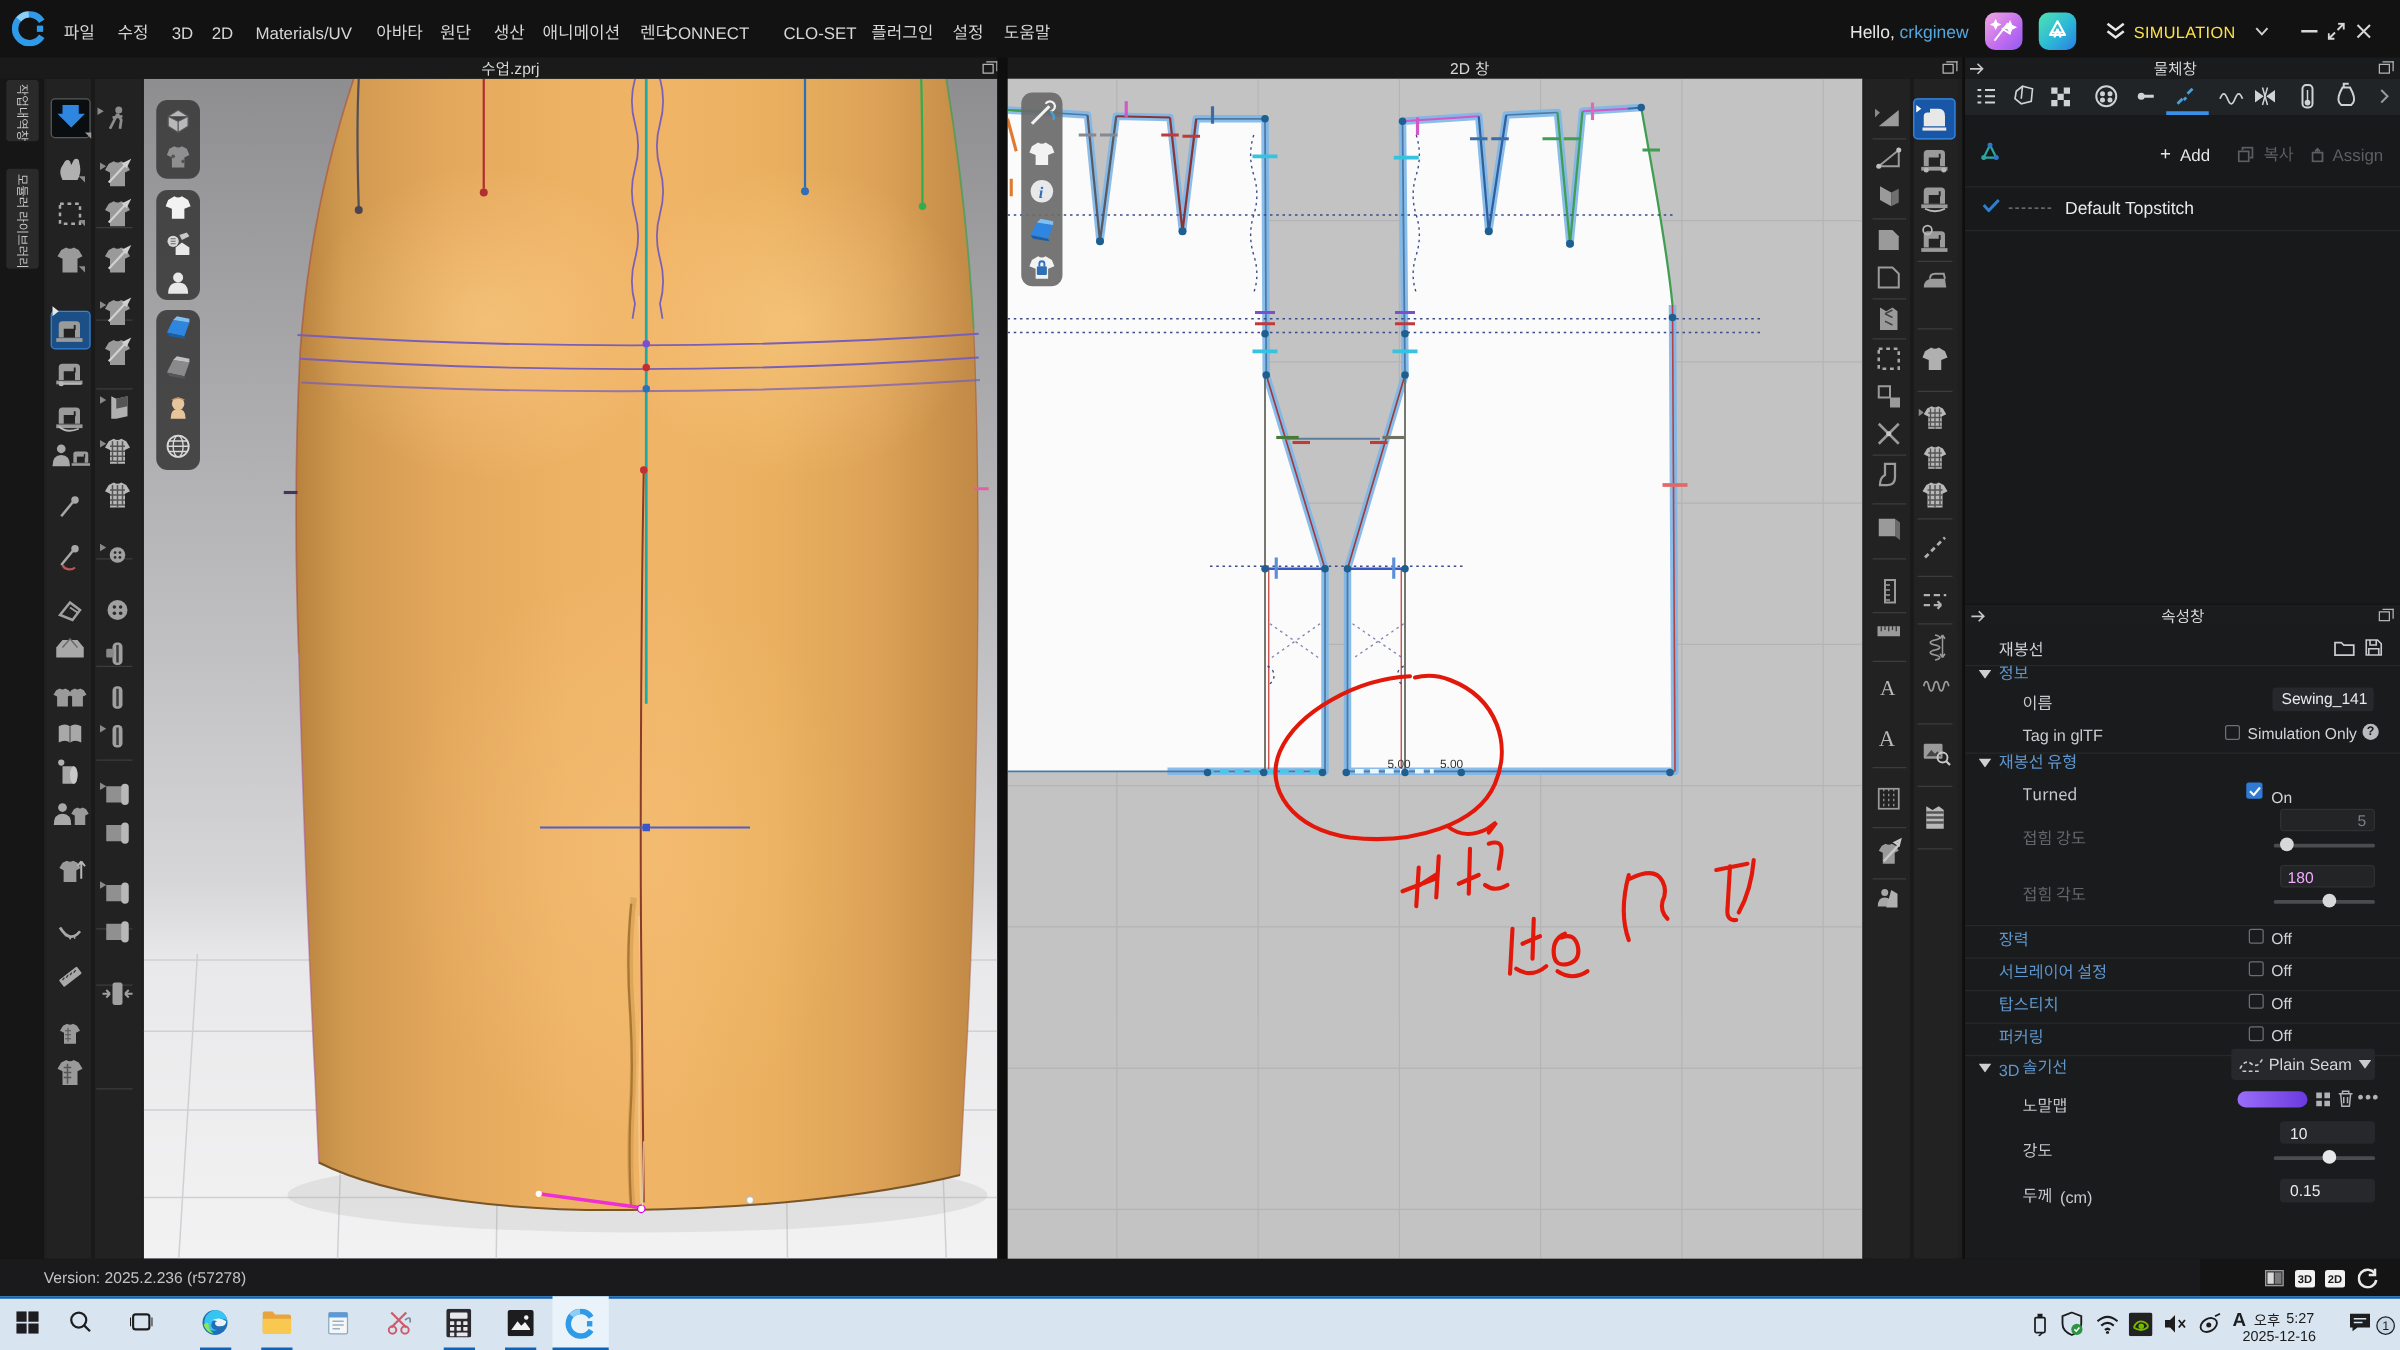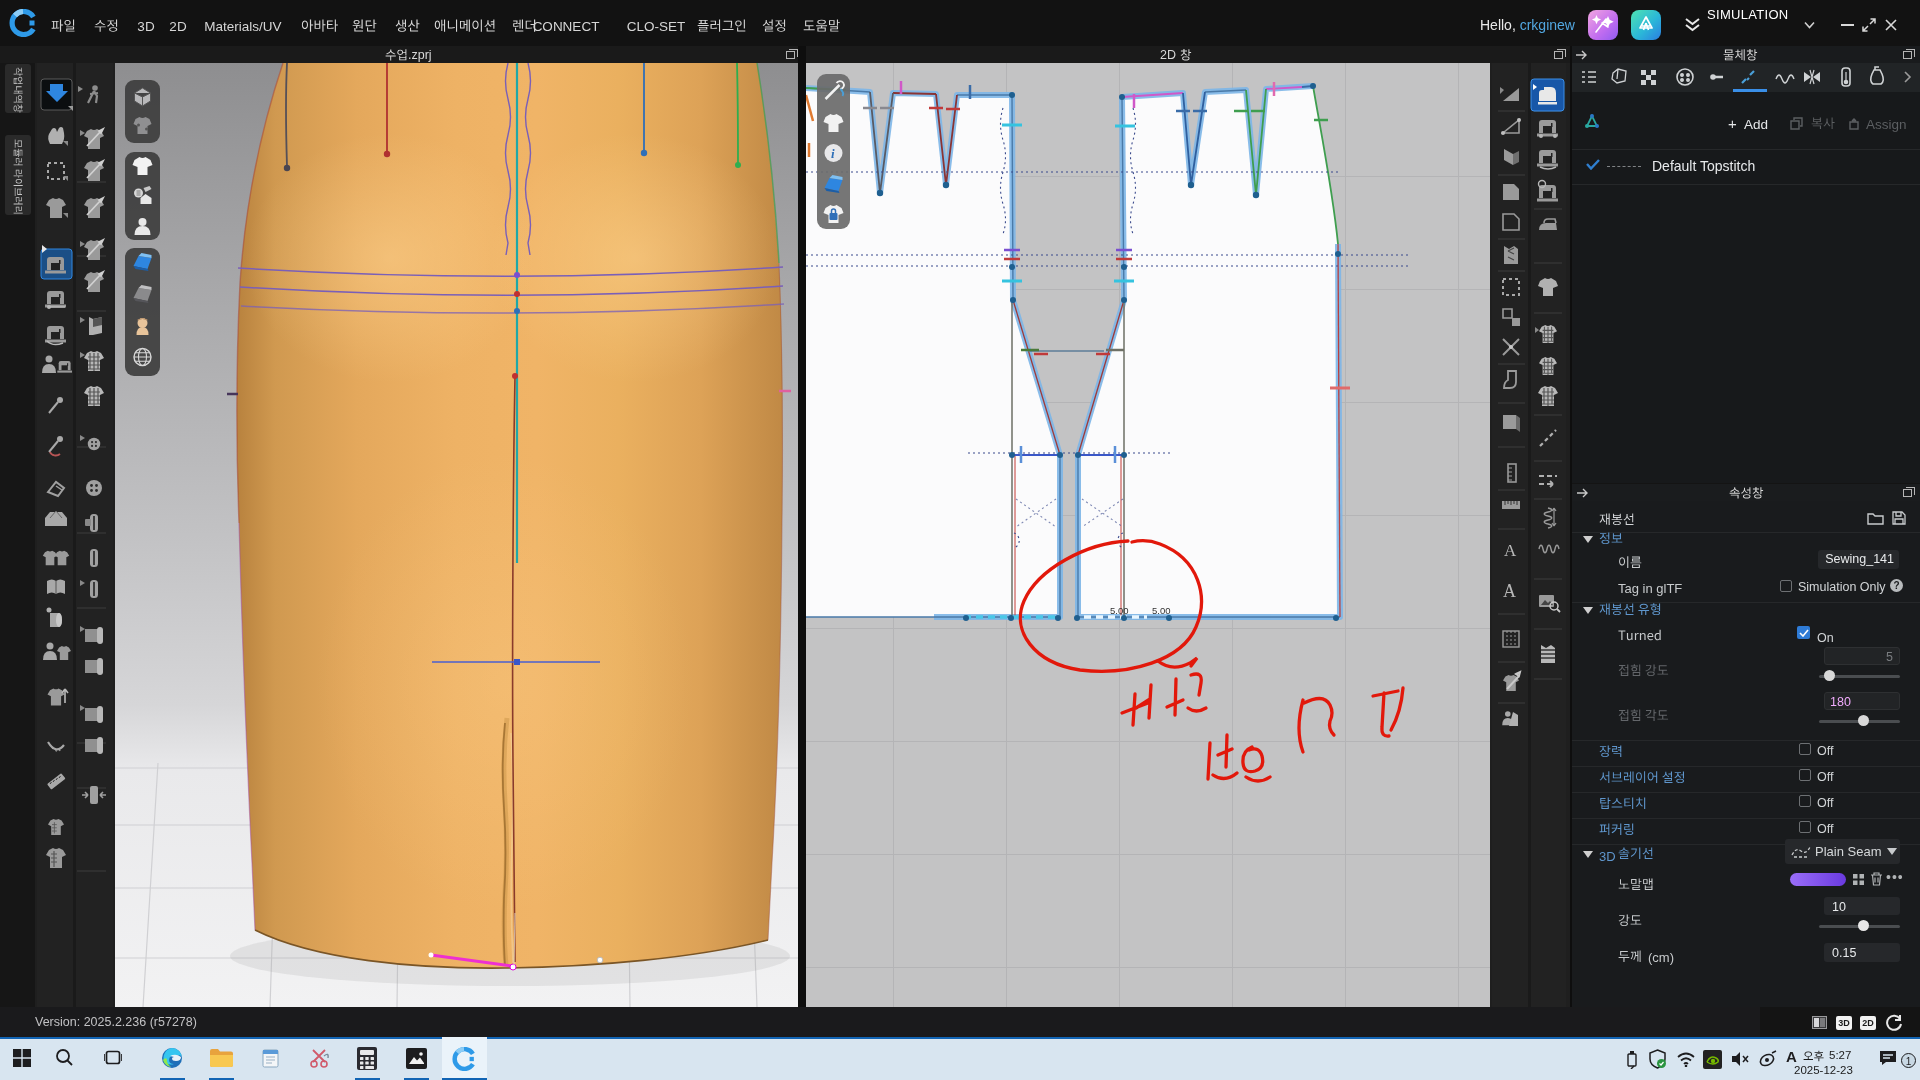--- a/index.html
+++ b/index.html
@@ -67,21 +67,21 @@
 <svg width="30" height="30" viewBox="0 0 30 30">
         <path d="M8 22 L18 9 M14 13 L20 17 M20 8 l1.2 2.6 2.6 1.2 -2.6 1.2 -1.2 2.6 -1.2 -2.6 -2.6 -1.2 2.6 -1.2z M8.5 7 l.8 1.8 1.8.8 -1.8.8 -.8 1.8 -.8 -1.8 -1.8 -.8 1.8 -.8z" stroke="#fff" stroke-width="1.6" fill="#fff" stroke-linecap="round"></path>
       </svg></div>
 <div class="ab" style="left:1631px;top:10px;width:30px;height:30px;border-radius:8px;background:linear-gradient(135deg,#4fe3b2,#2bb8d8 55%,#2b7de0)">
 <svg width="30" height="30" viewBox="0 0 30 30">
         <path d="M15 7 L9 18 L21 18 Z M15 13 L12.5 20 M15 13 L17.5 20 M11 16 L19 16" stroke="#fff" stroke-width="1.7" fill="none" stroke-linejoin="round"></path>
       </svg></div>
 <svg class="ab" style="left:1684px;top:17px" width="17" height="16" viewBox="0 0 17 16">
       <path d="M2 2 L8.5 7 L15 2 M2 8 L8.5 13 L15 8" stroke="#e8e8e8" stroke-width="2" fill="none"></path>
     </svg>
-<span class="ab" style="left:1707px;top:7px;font-size:13px;color:#ffffff;letter-spacing:.3px">SIMULATION</span>
+<span class="ab" style="left:1707px;top:18px;font-size:13px;color:#fde047;letter-spacing:.3px">SIMULATION</span>
 <svg class="ab" style="left:1804px;top:21px" width="11" height="8" viewBox="0 0 11 8">
       <path d="M1 1.5 L5.5 6.5 L10 1.5" stroke="#cfcfcf" stroke-width="1.6" fill="none"></path>
     </svg>
 <div class="ab" style="left:1841px;top:24px;width:13px;height:2px;background:#d8d8d8"></div>
 <svg class="ab" style="left:1862px;top:18px" width="14" height="14" viewBox="0 0 14 14">
       <path d="M8.5 1 H13 V5.5 M13 1 L8 6 M5.5 13 H1 V8.5 M1 13 L6 8" stroke="#d8d8d8" stroke-width="1.5" fill="none"></path>
     </svg>
 <svg class="ab" style="left:1884px;top:18px" width="14" height="14" viewBox="0 0 14 14">
       <path d="M2 2 L12 12 M12 2 L2 12" stroke="#d8d8d8" stroke-width="1.6" fill="none"></path>
     </svg>
@@ -1086,19 +1086,19 @@
 <svg class="ab" style="left:1758px;top:10px" width="20" height="20" viewBox="0 0 20 20">
       <ellipse cx="9" cy="11" rx="7" ry="5" transform="rotate(-30 9 11)" fill="none" stroke="#1d1d1f" stroke-width="1.5"></ellipse>
       <circle cx="9" cy="11" r="2" fill="#1d1d1f"></circle>
       <path d="M14 4 l4 -2" stroke="#1d1d1f" stroke-width="1.5"></path>
     </svg>
 <span class="ab" style="left:1786px;top:9px;font-size:15px;color:#1d1d1f;font-weight:bold">A</span>
 <svg style="position:absolute;left:1803.0px;top:7.7px;overflow:visible;" width="23" height="18" viewBox="0 -13.3 23 18">
       <path fill="#1a1a1a" d="M4.8 -3.6H5.7V-1H4.8ZM5.3 -8.8Q6.4 -8.8 7.2 -8.5Q8.1 -8.2 8.6 -7.5Q9 -6.9 9 -6.1Q9 -5.3 8.6 -4.7Q8.1 -4.1 7.2 -3.7Q6.4 -3.4 5.3 -3.4Q4.2 -3.4 3.3 -3.7Q2.5 -4.1 2 -4.7Q1.5 -5.3 1.5 -6.1Q1.5 -6.9 2 -7.5Q2.5 -8.2 3.3 -8.5Q4.2 -8.8 5.3 -8.8ZM5.3 -8.1Q4.4 -8.1 3.8 -7.8Q3.2 -7.6 2.8 -7.1Q2.4 -6.7 2.4 -6.1Q2.4 -5.5 2.8 -5.1Q3.2 -4.6 3.8 -4.4Q4.4 -4.1 5.3 -4.1Q6.1 -4.1 6.7 -4.4Q7.4 -4.6 7.8 -5.1Q8.1 -5.5 8.1 -6.1Q8.1 -6.7 7.8 -7.1Q7.4 -7.6 6.7 -7.8Q6.1 -8.1 5.3 -8.1ZM0.6 -1.2H10V-0.4H0.6Z M11.6 -8.3H20V-7.5H11.6ZM11.2 -2.8H20.6V-2H11.2ZM15.4 -2.1H16.3V0.9H15.4ZM15.8 -7Q17.4 -7 18.3 -6.5Q19.2 -6 19.2 -5.2Q19.2 -4.4 18.3 -3.9Q17.4 -3.5 15.8 -3.5Q14.3 -3.5 13.4 -3.9Q12.5 -4.4 12.5 -5.2Q12.5 -6 13.4 -6.5Q14.3 -7 15.8 -7ZM15.8 -6.2Q14.7 -6.2 14.1 -6Q13.5 -5.7 13.5 -5.2Q13.5 -4.7 14.1 -4.5Q14.7 -4.2 15.8 -4.2Q17 -4.2 17.6 -4.5Q18.2 -4.7 18.2 -5.2Q18.2 -5.7 17.6 -6Q17 -6.2 15.8 -6.2ZM15.4 -9.6H16.3V-7.8H15.4Z"></path>
     </svg>
 <span class="ab" style="left:1829px;top:10px;font-size:11.5px;color:#1a1a1a">5:27</span>
-<span class="ab" style="left:1794px;top:25px;font-size:11.5px;color:#1a1a1a">2025-12-23</span>
+<span class="ab" style="left:1794px;top:25px;font-size:11.5px;color:#1a1a1a">2025-12-16</span>
 <svg class="ab" style="left:1878px;top:10px" width="20" height="19" viewBox="0 0 20 19">
       <path d="M2 2 H18 V13 H8 L4 16 V13 H2 Z" fill="#1d1d1f"></path>
       <path d="M5 6 h10 M5 9 h7" stroke="#d8e5f0" stroke-width="1.3"></path>
     </svg>
 <div class="ab" style="left:1901px;top:14px;width:15px;height:15px;border-radius:50%;background:#c8d8e4;border:1px solid #1d1d1f;color:#1d1d1f;font-size:10px;text-align:center;line-height:15px">1</div>
 </div>
 
 </body></html>

